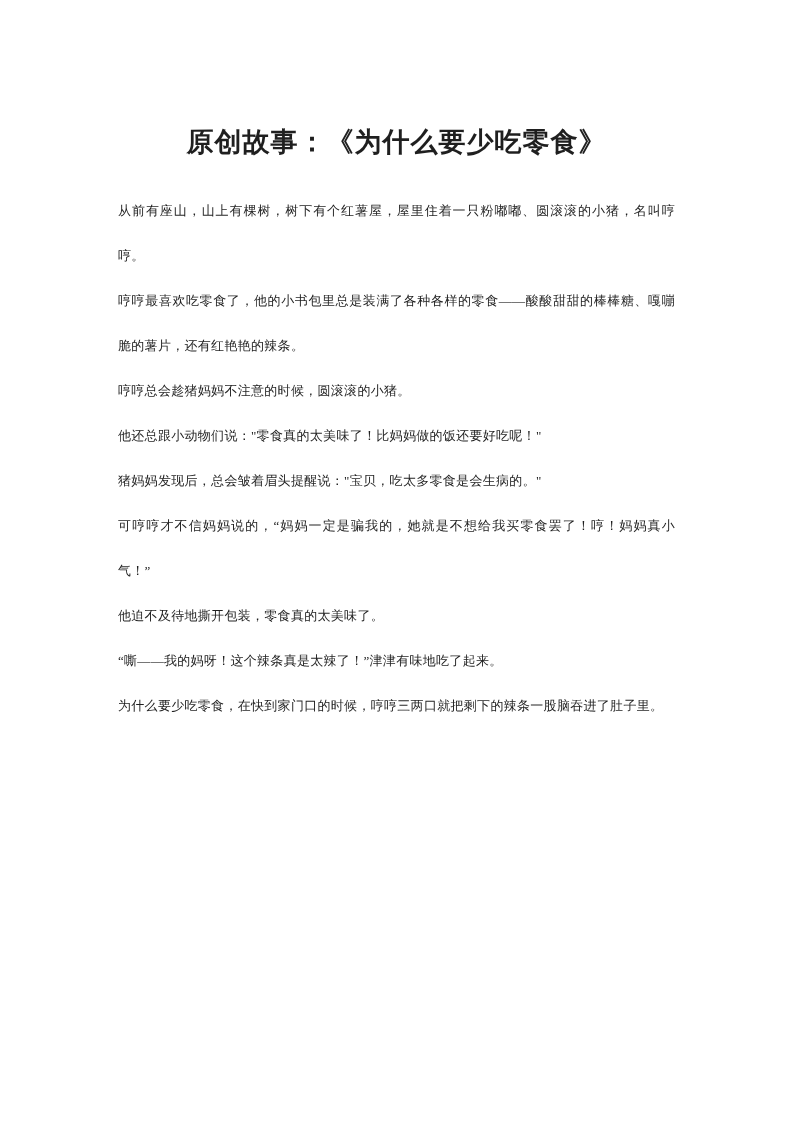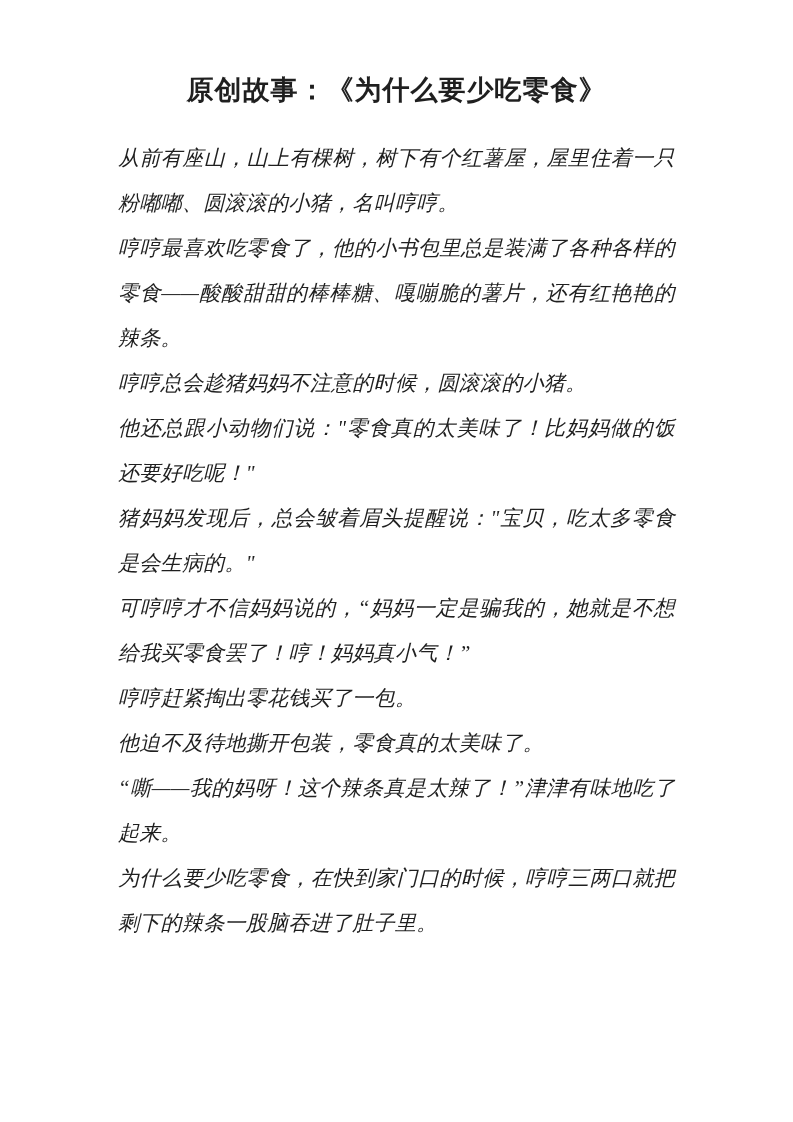--- a/index.html
+++ b/index.html
@@ -11,53 +11,51 @@
     position: relative;
     width: 793px;
     height: 1122px;
     background: #ffffff;
     overflow: hidden;
     font-family: "Liberation Serif", serif;
     color: #1f1f1f;
   }
   .title {
     margin: 0;
-    padding-top: 68px;
+    padding-top: 120px;
     text-align: center;
     font-size: 27px;
     font-weight: bold;
     line-height: 45px;
     letter-spacing: 1px;
     color: #1f1f1f;
   }
   .content {
     margin: 23px 118px 0 118px;
     width: 557px;
-    font-size: 21px;
+    font-size: 13px;
     line-height: 45px;
     letter-spacing: 0.3px;
     text-align: justify;
     text-justify: inter-ideograph;
-    font-style: italic;
   }
   .content p.para {
     margin: 0;
     padding: 0;
   }
 </style>
 </head>
 <body>
 
 <div class="page">
   <h1 class="title">原创故事：《为什么要少吃零食》</h1>
   <div class="content">
       <p class="para">从前有座山，山上有棵树，树下有个红薯屋，屋里住着一只粉嘟嘟、圆滚滚的小猪，名叫哼哼。</p>
       <p class="para">哼哼最喜欢吃零食了，他的小书包里总是装满了各种各样的零食——酸酸甜甜的棒棒糖、嘎嘣脆的薯片，还有红艳艳的辣条。</p>
       <p class="para">哼哼总会趁猪妈妈不注意的时候，圆滚滚的小猪。</p>
       <p class="para">他还总跟小动物们说："零食真的太美味了！比妈妈做的饭还要好吃呢！"</p>
       <p class="para">猪妈妈发现后，总会皱着眉头提醒说："宝贝，吃太多零食是会生病的。"</p>
       <p class="para">可哼哼才不信妈妈说的，“妈妈一定是骗我的，她就是不想给我买零食罢了！哼！妈妈真小气！”</p>
-      <p class="para">哼哼赶紧掏出零花钱买了一包。</p>
       <p class="para">他迫不及待地撕开包装，零食真的太美味了。</p>
       <p class="para">“嘶——我的妈呀！这个辣条真是太辣了！”津津有味地吃了起来。</p>
       <p class="para">为什么要少吃零食，在快到家门口的时候，哼哼三两口就把剩下的辣条一股脑吞进了肚子里。</p>
     </div>
 </div>
 
 </body></html>

